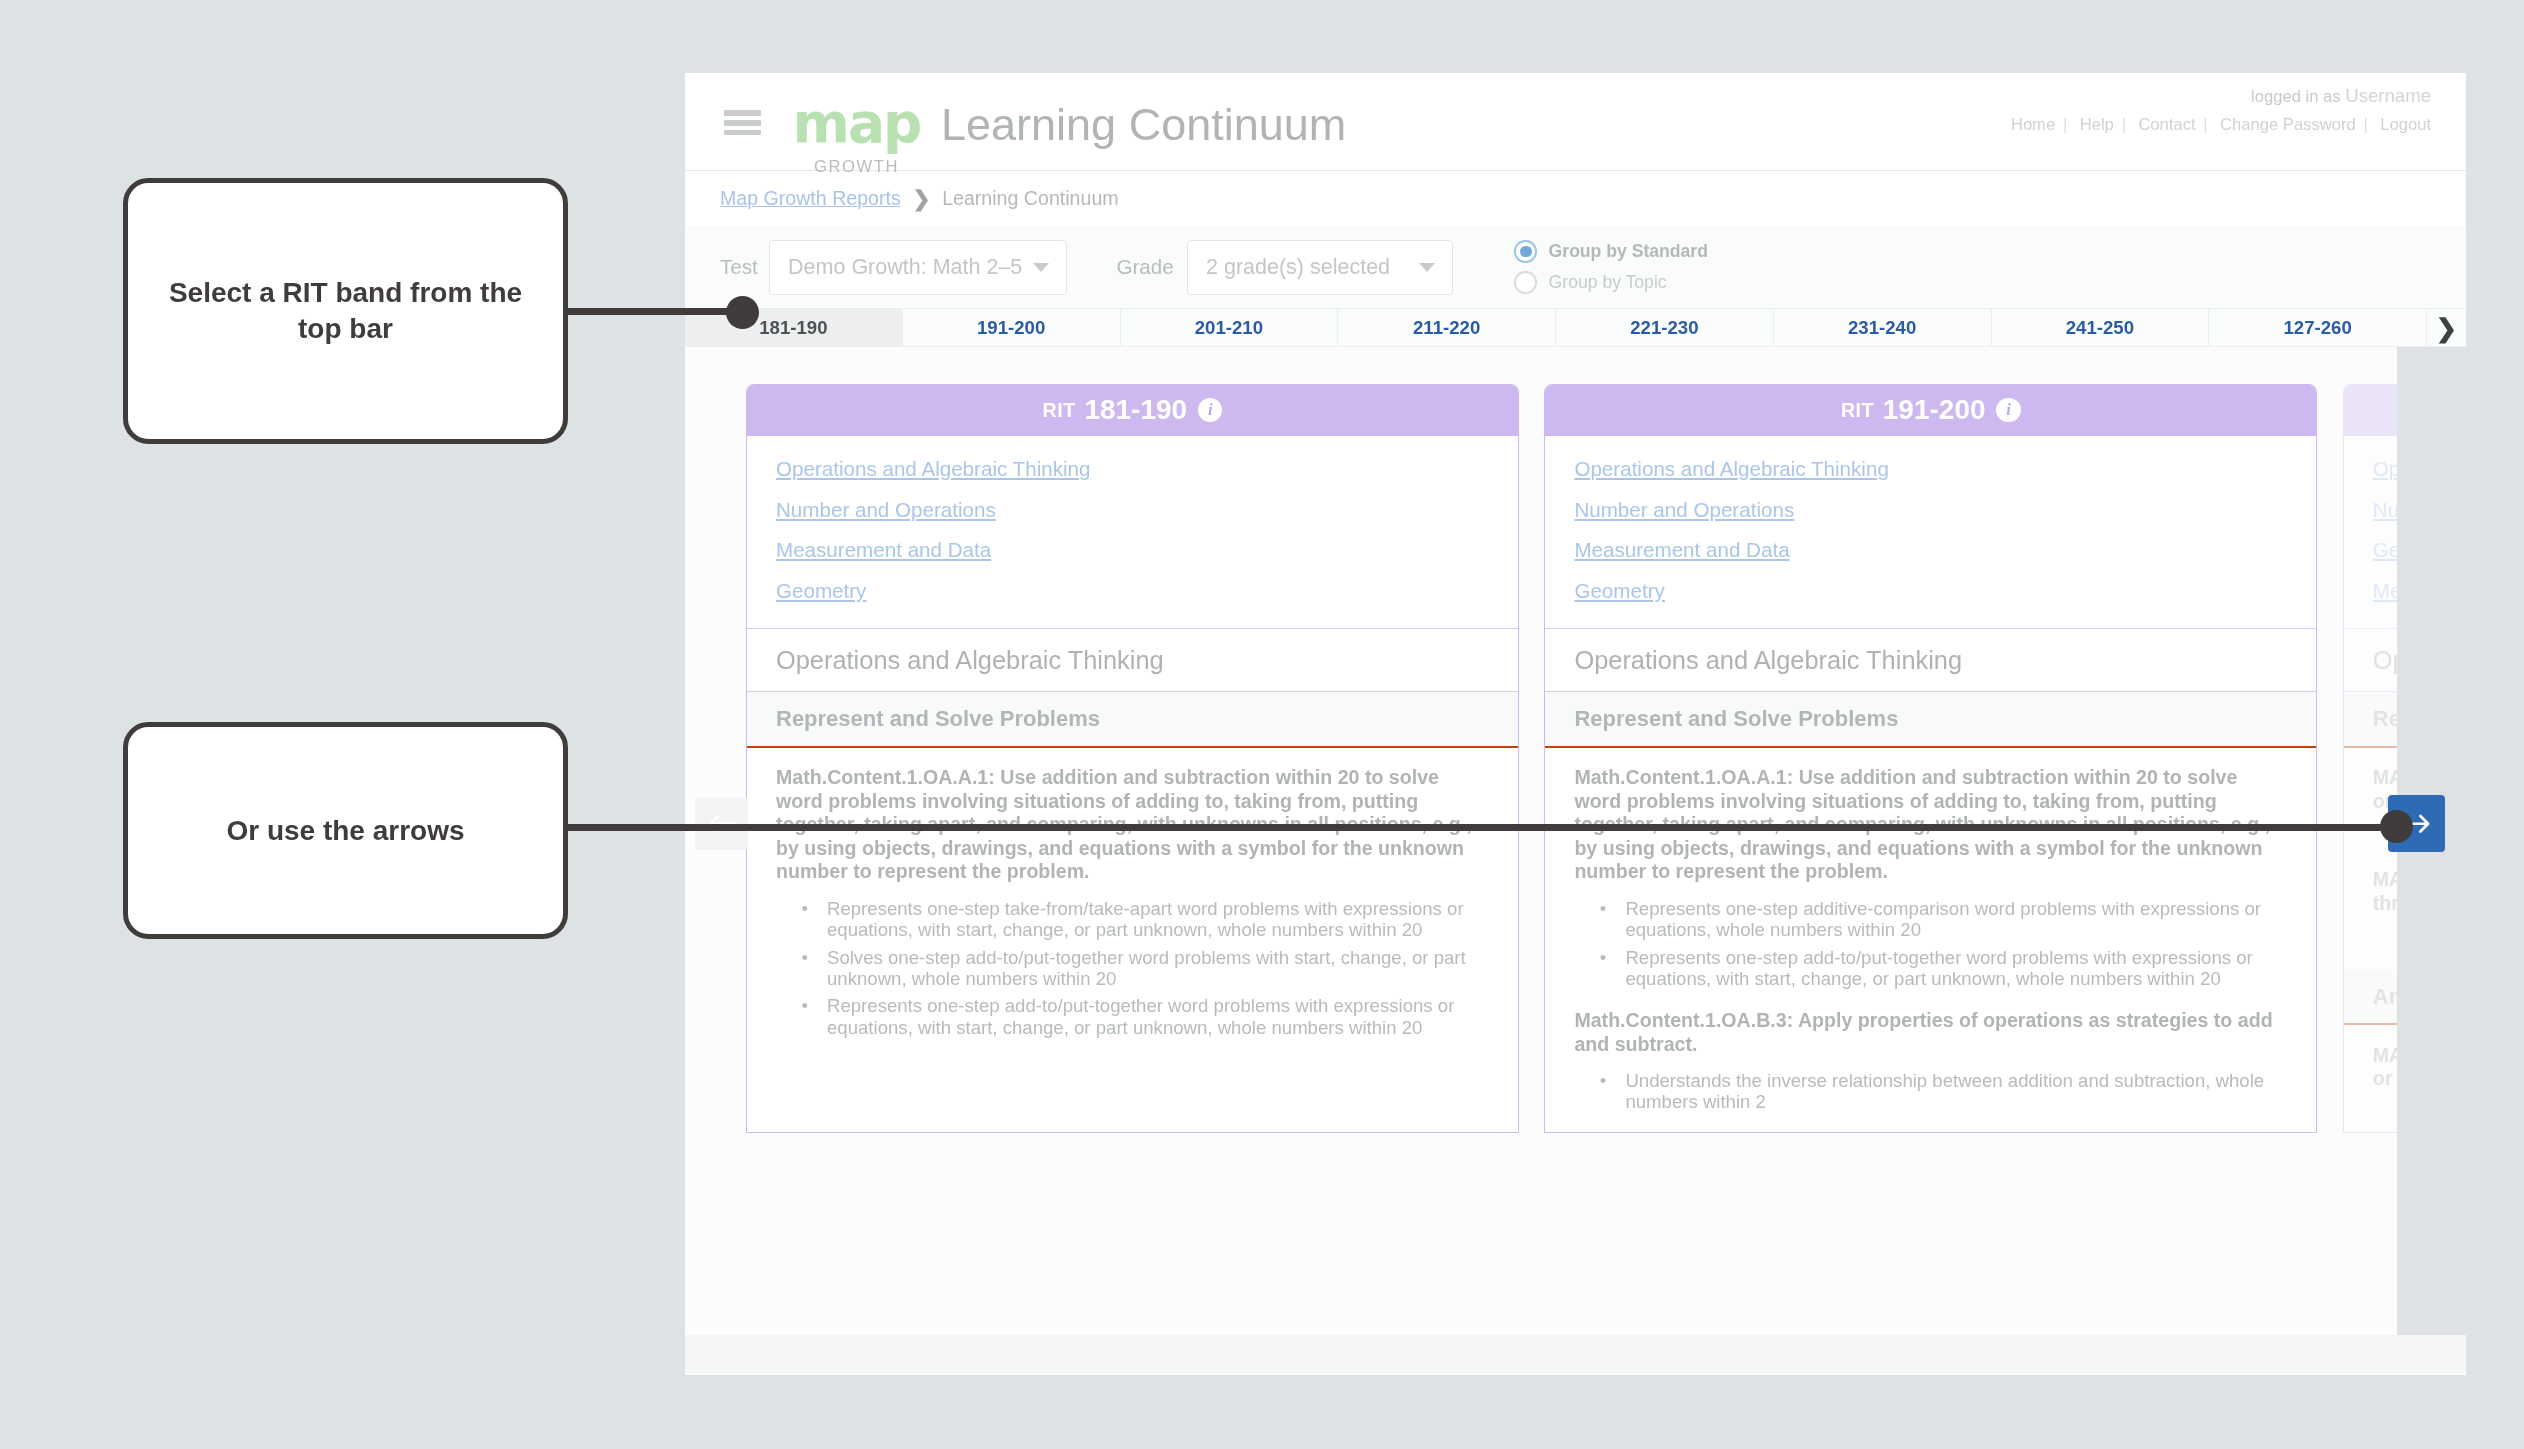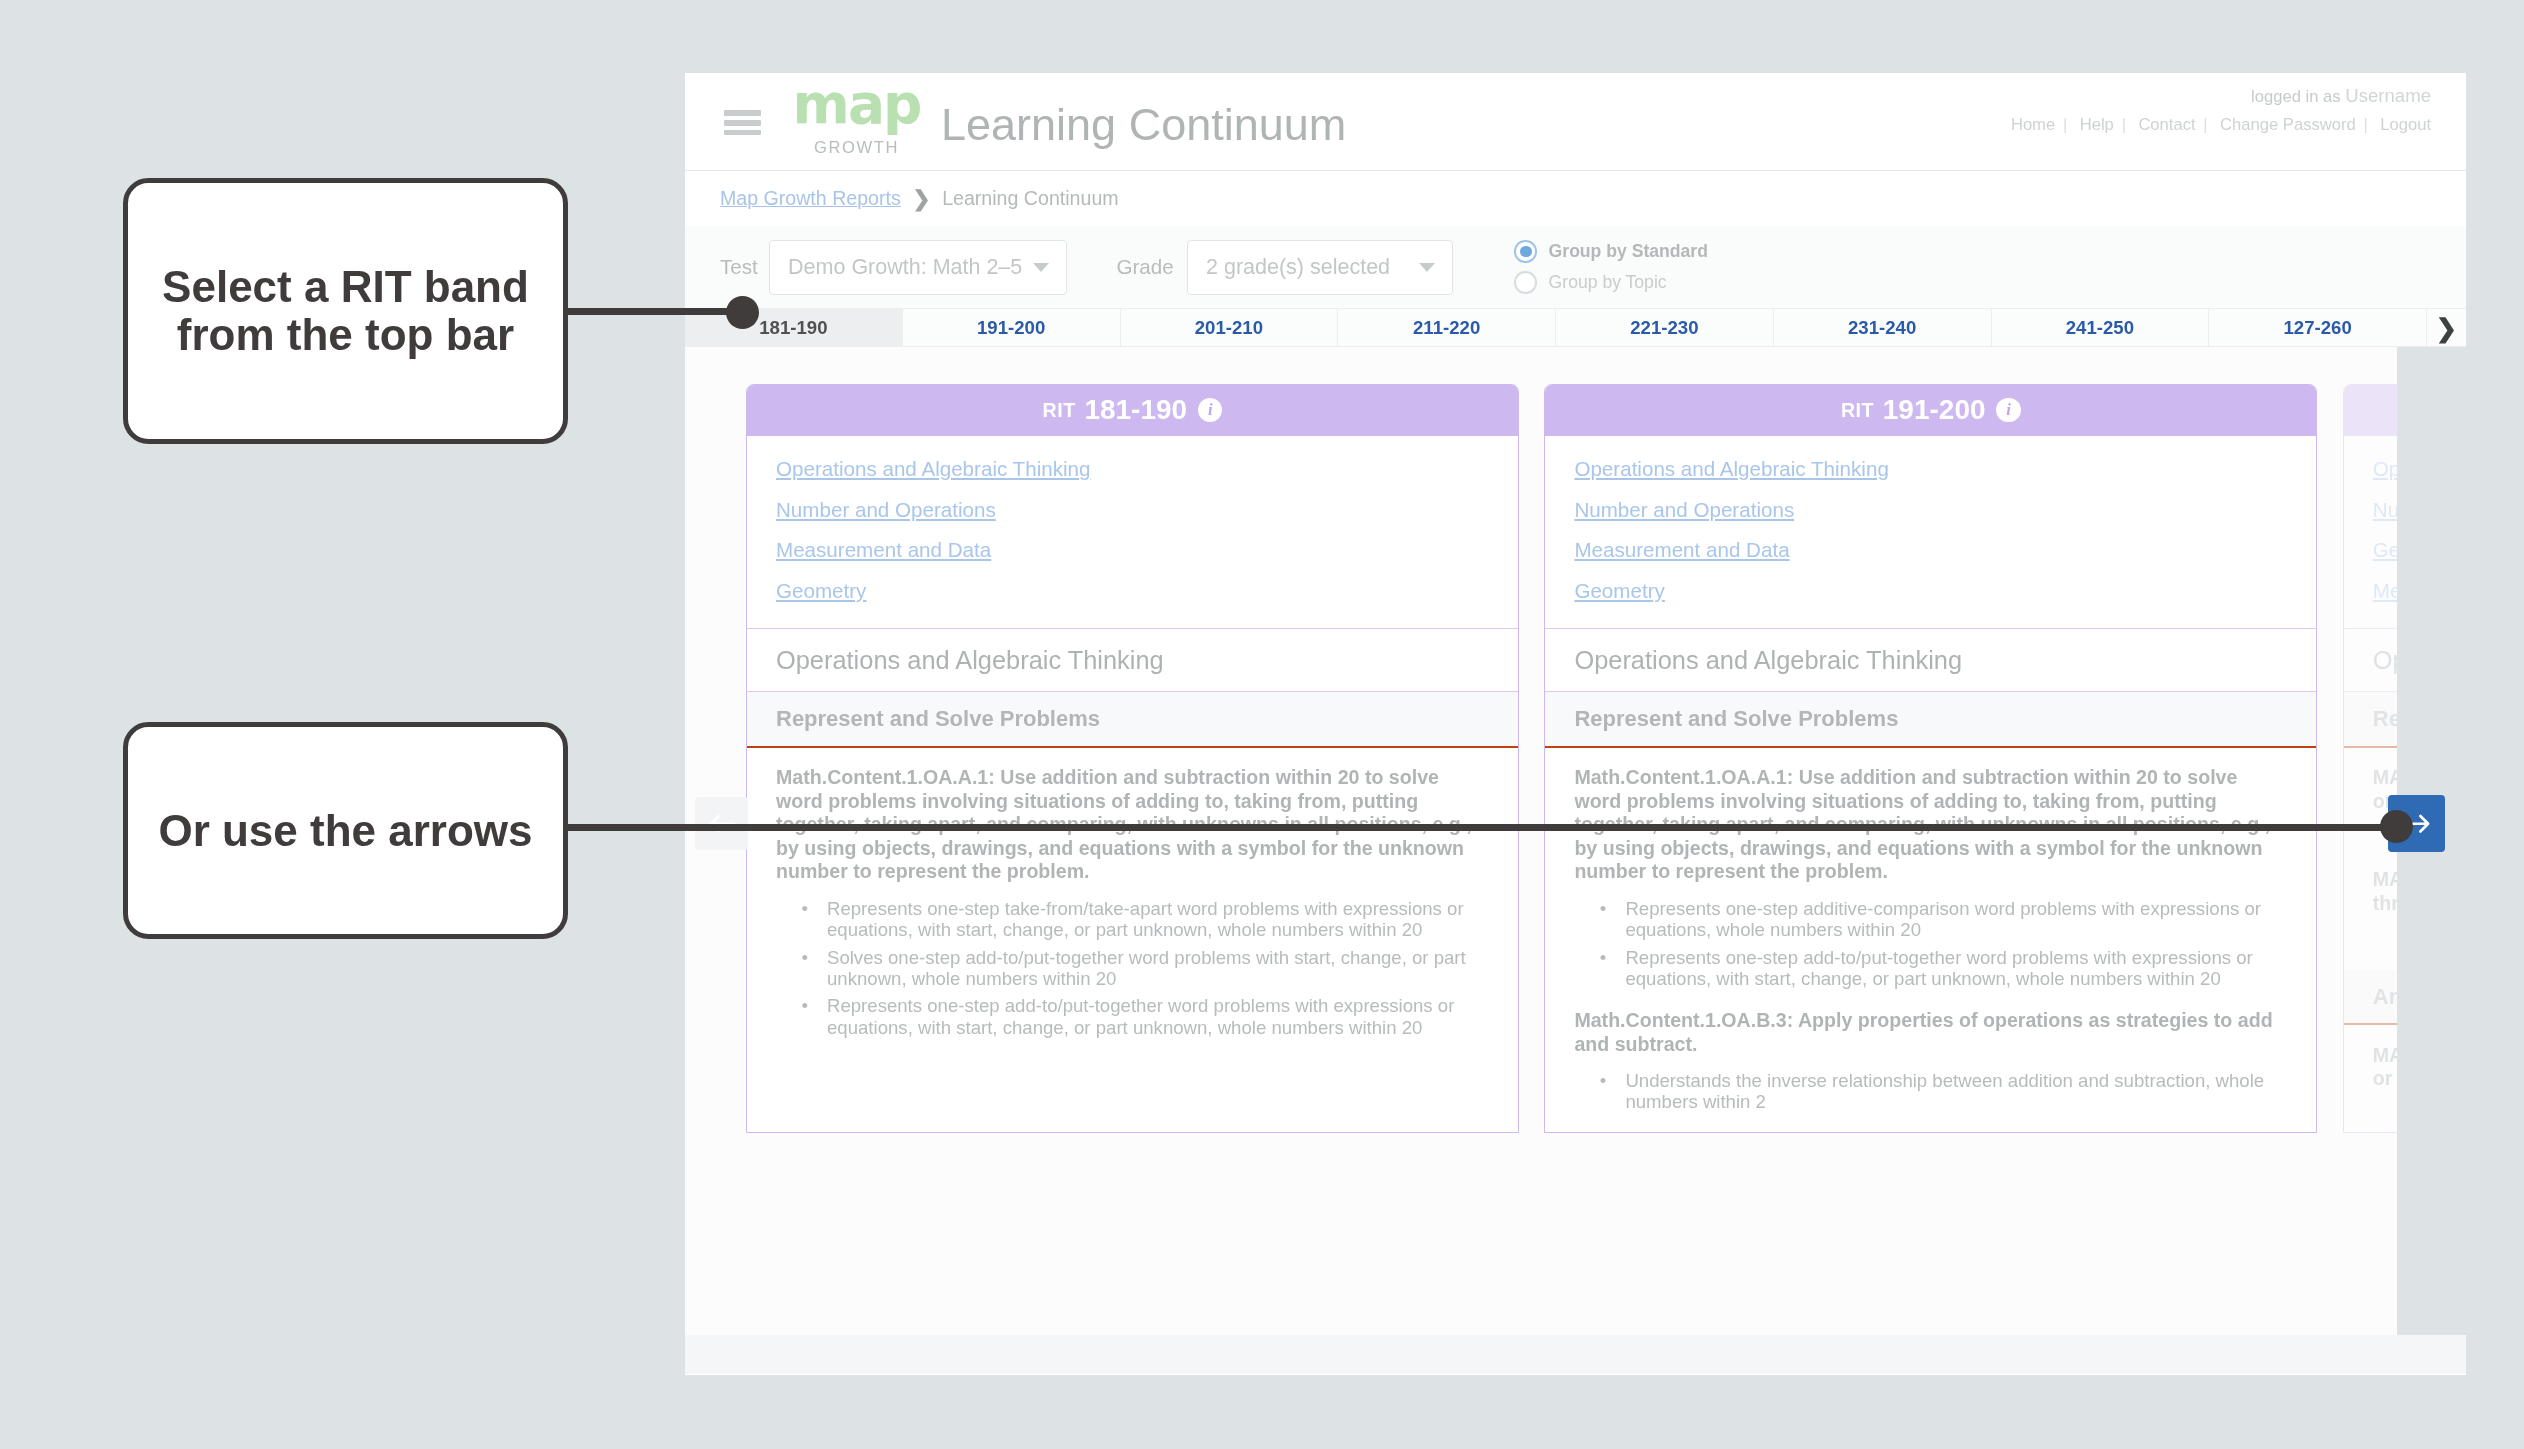--- a/index.html
+++ b/index.html
@@ -43,21 +43,21 @@
   }
   #hamburger span {
     display: block;
     height: 5.9px;
     background: #c9cccd;
     border-radius: 1px;
   }
   #brand {
     position: absolute;
     left: 98px;
-    top: 4px;
+    top: 23px;
     width: 147px;
     text-align: center;
   }
   #brand .map-word {
     font-family: "DejaVu Sans", sans-serif;
     font-size: 55px;
     line-height: 55px;
     font-weight: bold;
     color: #b8e0b0;
     letter-spacing: -2px;
@@ -375,22 +375,22 @@
     background: #ffffff;
     border: 5.9px solid #403c3c;
     border-radius: 25.4px;
     display: flex;
     align-items: center;
     justify-content: center;
     text-align: center;
     z-index: 20;
   }
   .callout-text {
-    font-size: 44px;
-    line-height: 48px;
+    font-size: 28px;
+    line-height: 36px;
     font-weight: bold;
     color: #403c3c;
     padding: 0 21.5px;
   }
   #callout-1 { left: 123px; top: 178px; width: 445px; height: 266px; }
   #callout-2 { left: 123px; top: 722px; width: 445px; height: 217px; }
 
   .leader {
     position: absolute;
     height: 6.9px;

